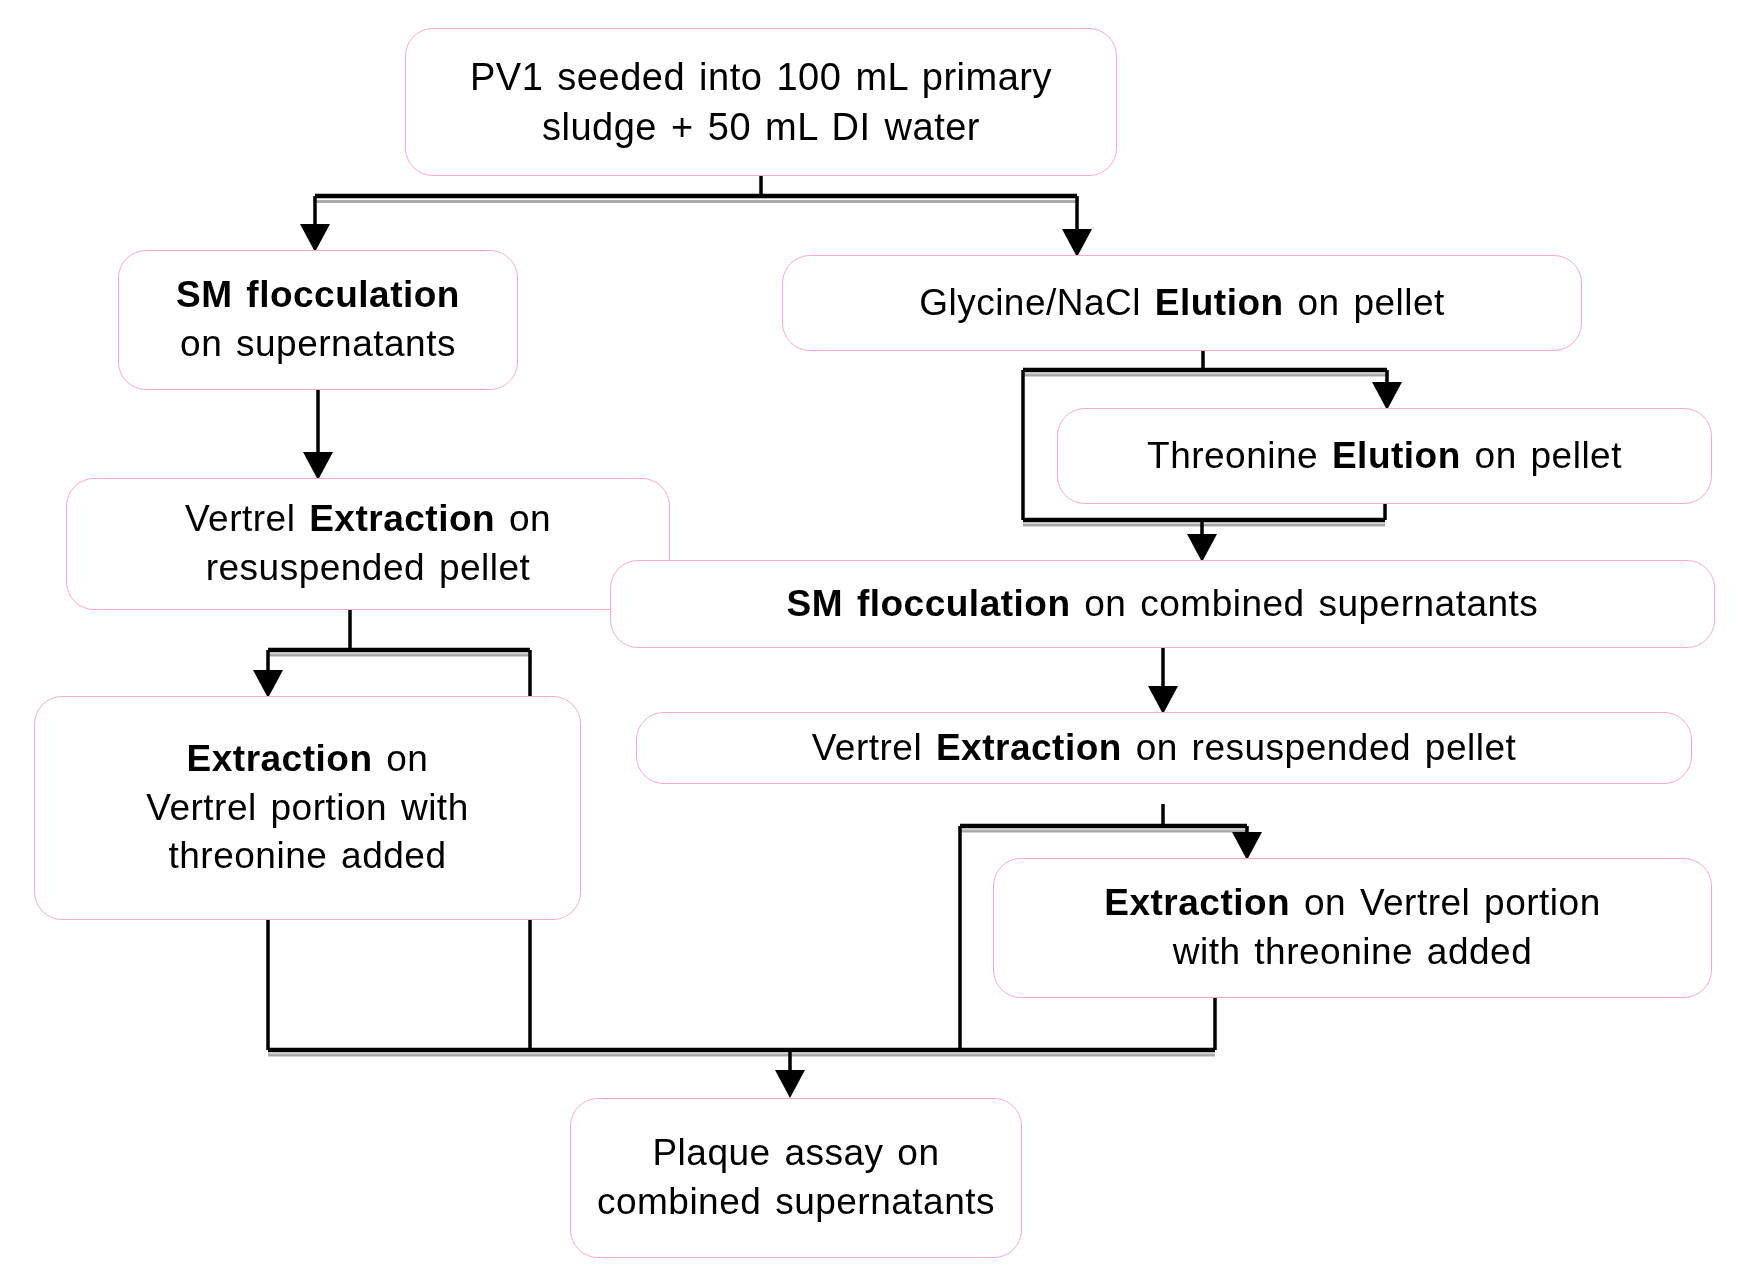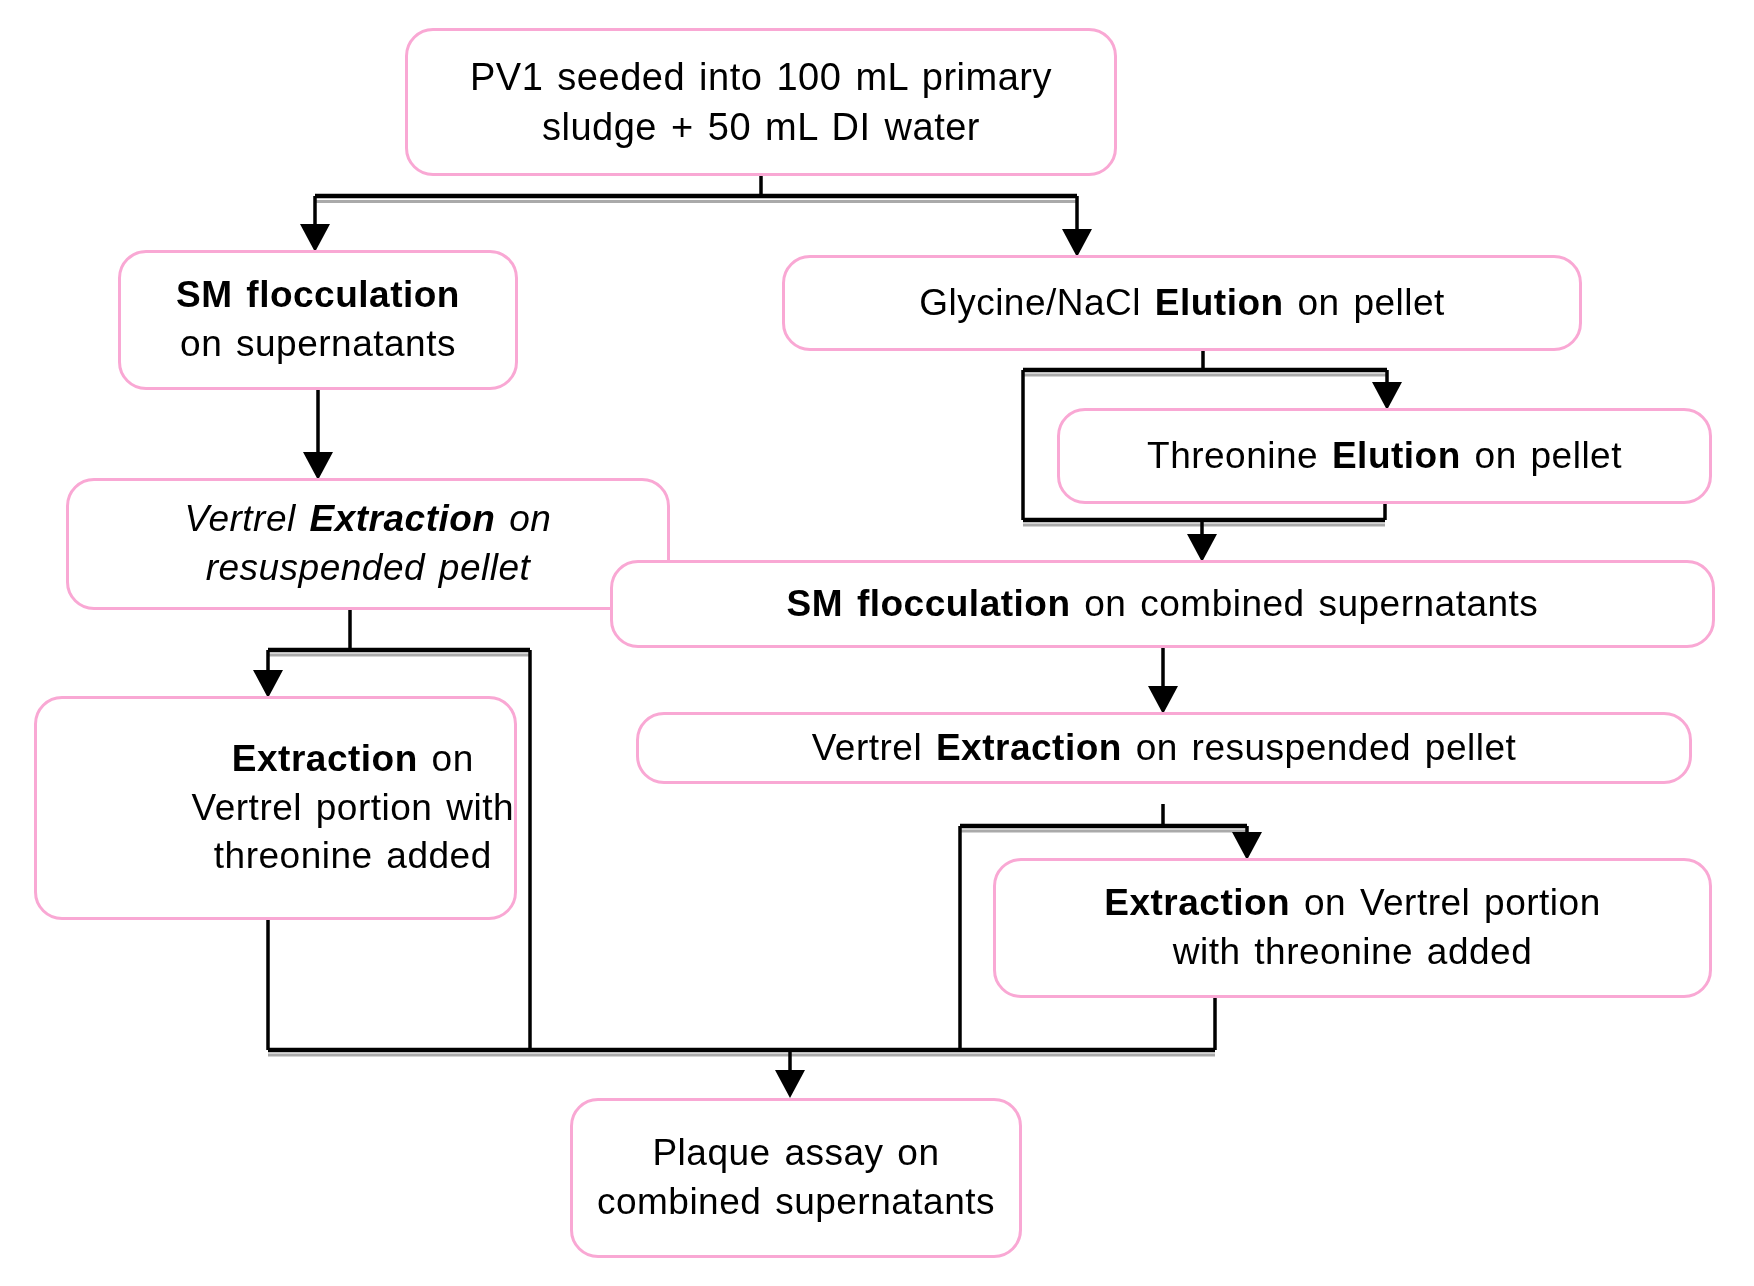--- a/index.html
+++ b/index.html
@@ -21,39 +21,39 @@
     left: 0;
     top: 0;
     width: 100%;
     height: 100%;
     z-index: 0;
   }
   .node {
     position: absolute;
     box-sizing: border-box;
     background: #ffffff;
-    border: 3px solid #f9a8d4;
+    border: 1px solid #f9a8d4;
     border-radius: 28px;
     display: flex;
     align-items: center;
     justify-content: center;
     text-align: center;
     z-index: 1;
     font-size: 37px;
     line-height: 1.32;
     word-spacing: 3px;
     letter-spacing: 0.5px;
   }
   .node b { font-weight: bold; }
 
   
   #node-seed                { left: 405px;  top: 28px;   width: 712px;  height: 148px; font-size: 38px; }
   #node-sm-flocc-left       { left: 118px;  top: 250px;  width: 400px;  height: 140px; }
-  #node-vertrel-left        { left: 66px;   top: 478px;  width: 604px;  height: 132px; font-style: italic; }
-  #node-extraction-left     { left: 34px;   top: 696px;  width: 483px;  height: 224px; justify-content: flex-end; }
+  #node-vertrel-left        { left: 66px;   top: 478px;  width: 604px;  height: 132px; }
+  #node-extraction-left     { left: 34px;   top: 696px;  width: 547px;  height: 224px; }
   #node-glycine             { left: 782px;  top: 255px;  width: 800px;  height: 96px;  }
   #node-threonine           { left: 1057px; top: 408px;  width: 655px;  height: 96px;  }
   #node-sm-flocc-combined   { left: 610px;  top: 560px;  width: 1105px; height: 88px;  }
   #node-vertrel-right       { left: 636px;  top: 712px;  width: 1056px; height: 72px;  }
   #node-extraction-right    { left: 993px;  top: 858px;  width: 719px;  height: 140px; }
   #node-plaque              { left: 570px;  top: 1098px; width: 452px;  height: 160px; }
 
   .edge-line  { stroke: #000000; stroke-width: 3.5px; fill: none; }
   .edge-thick { stroke: #000000; stroke-width: 4.5px; fill: none; }
   .edge-echo  { stroke: #aaaaaa; stroke-width: 3px;   fill: none; }

